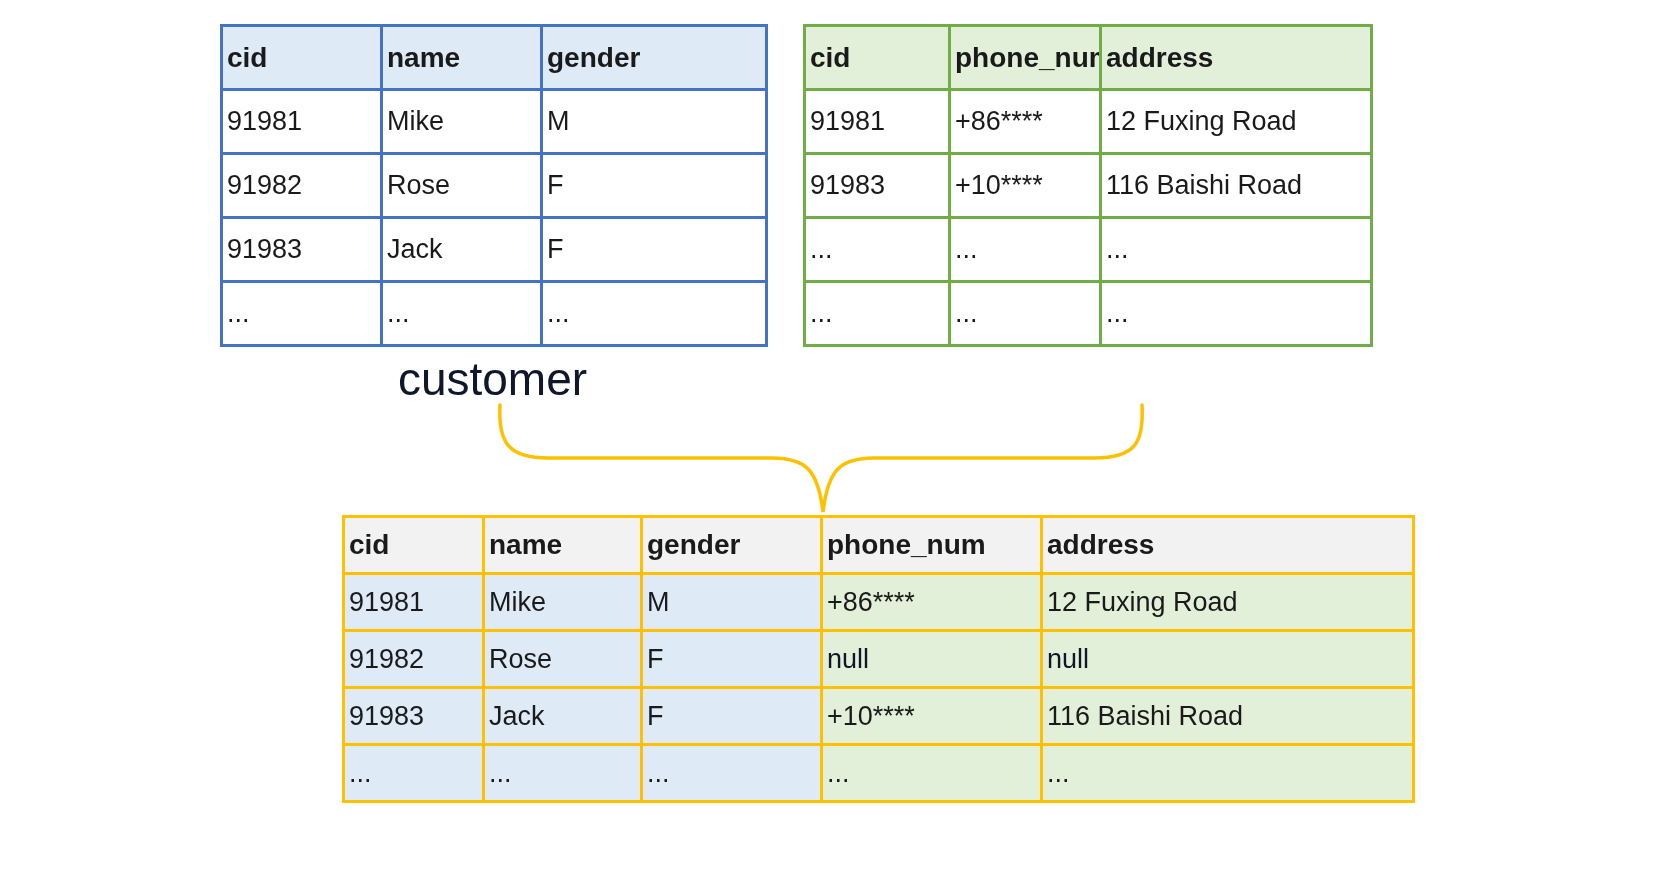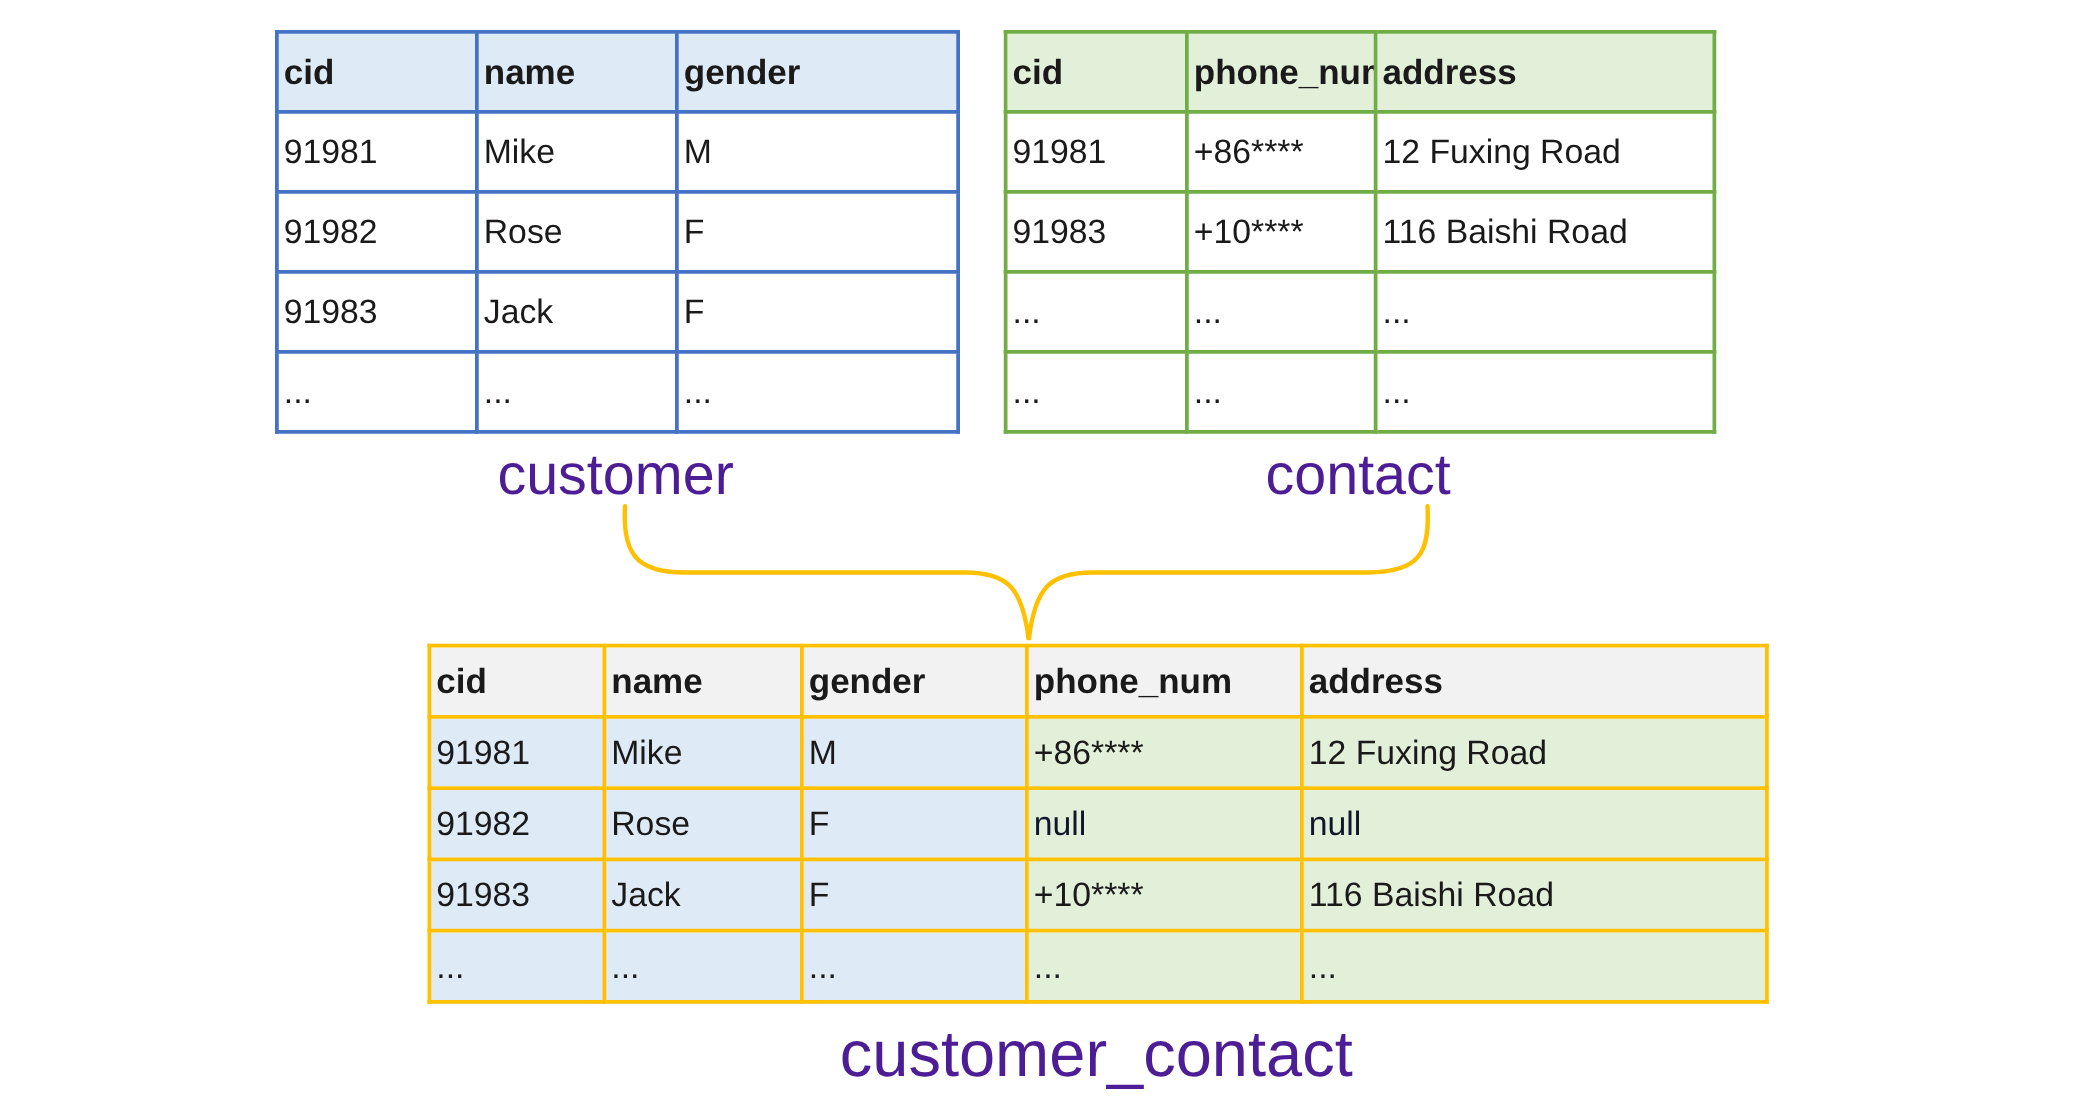--- a/index.html
+++ b/index.html
@@ -45,21 +45,21 @@
   .tbl-joined td{background:#DEEAF6;}
   .tbl-joined td:nth-child(4),
   .tbl-joined td:nth-child(5){background:#E2EFD9;}
 
   .null-value{color:#0f172a;}
 
   .tbl-label{
     position:absolute;
     text-align:center;
     font-size:46px;
-    color:#4c1d95;
+    color:#0f172a;
   }
   .tbl-label.big{font-size:52px;}
 
   #brace-svg{position:absolute;left:0;top:0;pointer-events:none;}
   #brace-svg path{fill:none;stroke:#FFC000;stroke-width:3.5;stroke-linecap:round;}
 </style>
 </head>
 <body>
 
 <div id="canvas">
@@ -131,21 +131,20 @@
         <td>...</td>
         <td>...</td>
       </tr>
       <tr>
         <td>...</td>
         <td>...</td>
         <td>...</td>
       </tr>
     </tbody>
   </table>
-  <div class="tbl-label" style="left:803px;top:352px;width:567px;">contact</div>
 
   <svg id="brace-svg" width="1676" height="896" viewBox="0 0 1676 896">
     <path d="M 500 405
              C 498 442, 508 458, 548 458
              L 772 458
              C 806 458, 818 470, 823 512
              C 828 470, 840 458, 874 458
              L 1094 458
              C 1136 458, 1144 442, 1142 405"></path>
   </svg>
@@ -191,15 +190,14 @@
       </tr>
       <tr>
         <td>...</td>
         <td>...</td>
         <td>...</td>
         <td>...</td>
         <td>...</td>
       </tr>
     </tbody>
   </table>
-  <div class="tbl-label big" style="left:342px;top:814px;width:1070px;">customer_contact</div>
 
 </div>
 
 </body></html>

